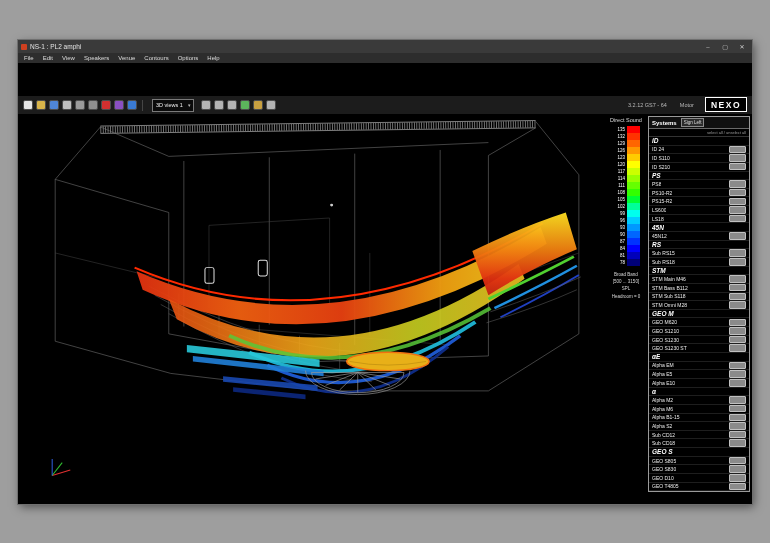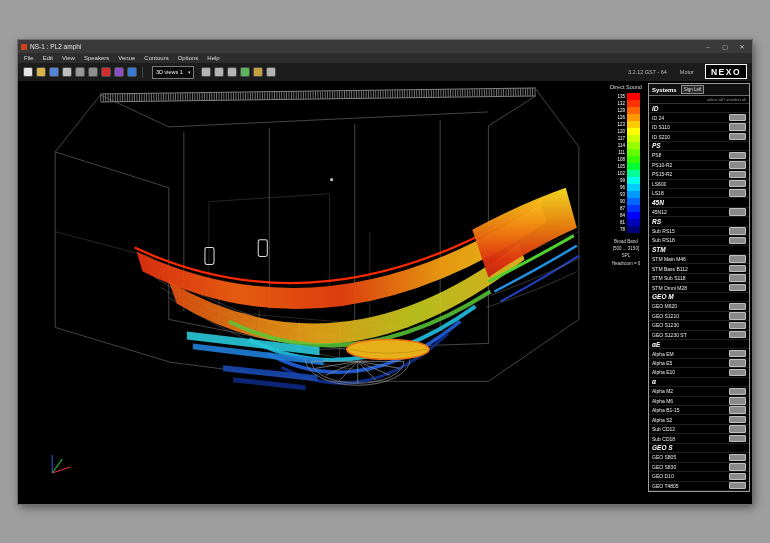--- a/index.html
+++ b/index.html
@@ -11,21 +11,21 @@
   .titlebar{height:13px;background:#3a3a3a;display:flex;align-items:center;padding:0 3px;gap:3px;flex:0 0 auto;}
   .title-icon{width:6px;height:6px;background:#d04020;border-radius:1px;flex:0 0 auto;}
   .title-text{font-size:6.5px;color:#e2e2e2;flex:1;white-space:nowrap;overflow:hidden;}
   .win-btn{width:14px;height:10px;display:flex;align-items:center;justify-content:center;
            font-size:6px;color:#cfcfcf;}
   
   .menubar{height:10px;background:#2d2d2d;display:flex;align-items:center;gap:9px;padding:0 6px;flex:0 0 auto;}
   .menu-item{font-size:6px;color:#dcdcdc;white-space:nowrap;}
   
   .toolbar{height:18px;background:#1c1c1c;display:flex;align-items:center;gap:3px;padding:0 5px;
-           border-bottom:1px solid #000;flex:0 0 auto;position:relative;}
+           border-bottom:1px solid #000;flex:0 0 auto;position:relative;margin-top:33px;}
   .tb-zone{display:flex;align-items:center;gap:3px;}
   .tb-icon{width:10px;height:10px;border-radius:2px;border:1px solid #4c4c4c;box-sizing:border-box;}
   .tb-sep{width:1px;height:11px;background:#454545;margin:0 2px;}
   .tb-combo{height:11px;border:1px solid #7a7a7a;background:#0a0a0a;color:#eee;font-size:5.5px;
             display:flex;align-items:center;gap:5px;padding:0 3px;margin:0 4px;}
   .tb-combo .caret{font-size:5px;color:#bbb;}
   .tb-spacer{flex:1;}
   .version-text{font-size:5.5px;color:#b8b8b8;margin-right:10px;white-space:nowrap;}
   .motor-text{font-size:5.5px;color:#b8b8b8;margin-right:8px;}
   .nexo-logo{border:1px solid #fff;background:#000;color:#fff;font-weight:bold;font-size:8.5px;

